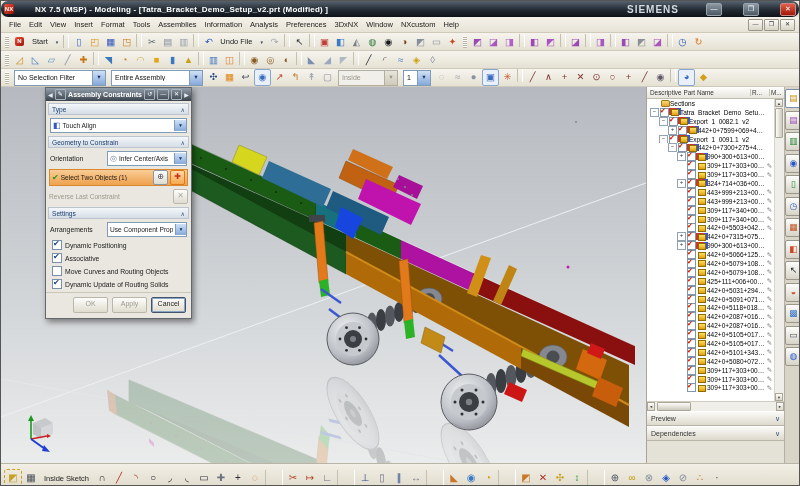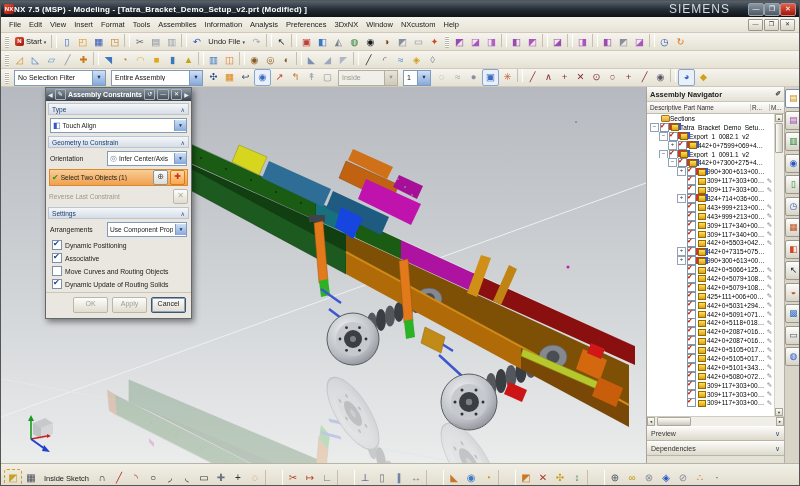--- a/index.html
+++ b/index.html
@@ -1,43 +1,43 @@
 <!DOCTYPE html>
 <html><head>
 <meta charset="utf-8">
 <style>
   html,body{margin:0;padding:0;background:#888;}
   .app{position:relative;width:800px;height:486px;overflow:hidden;font-family:"Liberation Sans",sans-serif;
        background:#ece9da;border:1px solid #555;box-sizing:border-box;}
   
-  .titlebar{height:16px;display:flex;align-items:center;gap:0;padding:0 3px;
-            background:linear-gradient(#56626e,#232b33 55%,#0e1319);color:#fff;font-size:8px;}
+  .titlebar{height:16px;display:flex;align-items:center;gap:21px;padding:0 3px;
+            background:linear-gradient(#56626e,#232b33 55%,#0e1319);color:#fff;font-size:8px;border-radius:7px;}
   .nxlogo{width:10px;height:10px;border-radius:2px;background:linear-gradient(135deg,#e8503a,#9c1408);
           color:#fff;font-size:6px;font-weight:bold;text-align:center;line-height:10px;}
   .tb-title{flex:1;font-weight:bold;letter-spacing:.2px;white-space:nowrap;overflow:hidden;}
-  .brand{font-weight:normal;color:#d4dae1;letter-spacing:1px;font-size:12px;margin-right:18px;}
+  .brand{font-weight:bold;color:#d4dae1;letter-spacing:1px;font-size:10px;margin-right:6px;}
   .winbtn{width:14px;height:11px;border:1px solid #9aa2ab;border-radius:2px;font-size:7px;line-height:9px;
           text-align:center;background:linear-gradient(#8b97a3,#4d5a66);color:#fff;}
   .winbtn.close{background:linear-gradient(#e0604a,#a01808);border-color:#c88;}
   
   .menubar{height:15px;display:flex;align-items:center;background:linear-gradient(#f4f2ea,#e7e3d6);
            border-bottom:1px solid #cfcaba;font-size:7.5px;color:#1c1c1c;padding:0 4px;}
   .menu-item{padding:0 4px;}
   .mb-right{margin-left:auto;display:flex;gap:1px;}
   .cwinbtn{width:13px;height:10px;border:1px solid #9a968a;border-radius:1px;background:linear-gradient(#fbfaf6,#d8d4c6);
            font-size:6px;line-height:9px;text-align:center;color:#333;}
   
   .tb{height:17px;display:flex;align-items:center;background:linear-gradient(#f6f4ee,#e5e1d3);
       border-bottom:1px solid #cfcabb;padding:0 2px;gap:1px;overflow:hidden;}
   .grip{width:4px;height:12px;margin:0 2px;background:repeating-linear-gradient(#fff 0 1px,#b8b2a2 1px 2px);border-radius:1px;}
   .ti{width:15px;height:15px;font-size:9.5px;line-height:15px;text-align:center;border-radius:2px;flex:none;}
   .ti.sep{width:4px;height:13px;border-left:1px solid #c4bfaf;border-right:1px solid #fff;border-radius:0;margin:0 1px;}
   .ti.pressed{background:#e9f0fa;border:1px solid #89a6cc;line-height:13px;}
   .ti.dashed{outline:1px dashed #d0a018;}
-  .tbtn{display:flex;align-items:center;gap:2px;font-size:7.5px;color:#222;padding:0 3px;white-space:nowrap;}
+  .tbtn{display:flex;align-items:center;gap:8px;font-size:7.5px;color:#222;padding:0 3px;white-space:nowrap;}
   .tbtn .car{font-size:5px;color:#345;}
   
   .xpcombo{display:flex;align-items:center;height:14px;background:#fff;border:1px solid #7f9db9;
            font-size:7px;color:#111;margin:0 2px;flex:none;}
   .xpcombo .val{padding:0 3px;flex:1;white-space:nowrap;overflow:hidden;}
   .xpcombo .arrow{width:12px;height:100%;background:linear-gradient(#cfe0f5,#86a9db);border-left:1px solid #7f9db9;
            color:#15356a;font-size:5.5px;line-height:13px;text-align:center;}
   .xpcombo.disabled{background:#f1efe9;color:#9a978c;border-color:#b2aea0;}
   .xpcombo.disabled .arrow{background:linear-gradient(#e7e4da,#cfcaba);color:#99948a;border-color:#b2aea0;}
   
@@ -538,24 +538,20 @@
         <div class="dlg-btns">
           <span class="btn disabled">OK</span>
           <span class="btn disabled">Apply</span>
           <span class="btn cancel">Cancel</span>
         </div>
       </div>
     </div>
 
     <div class="rightpanel">
       <div class="navigator">
-        <div class="nav-header">
-          <span>Assembly Navigator</span>
-          <span class="pin">✐</span>
-        </div>
         <div class="nav-cols">
           <span class="c1">Descriptive Part Name</span>
           <span class="c2">R...</span>
           <span class="c3">M...</span>
         </div>
         <div class="tree">
           <div class="trows">
 
               <div class="trow">
                 <span class="ind lvl0"></span>

